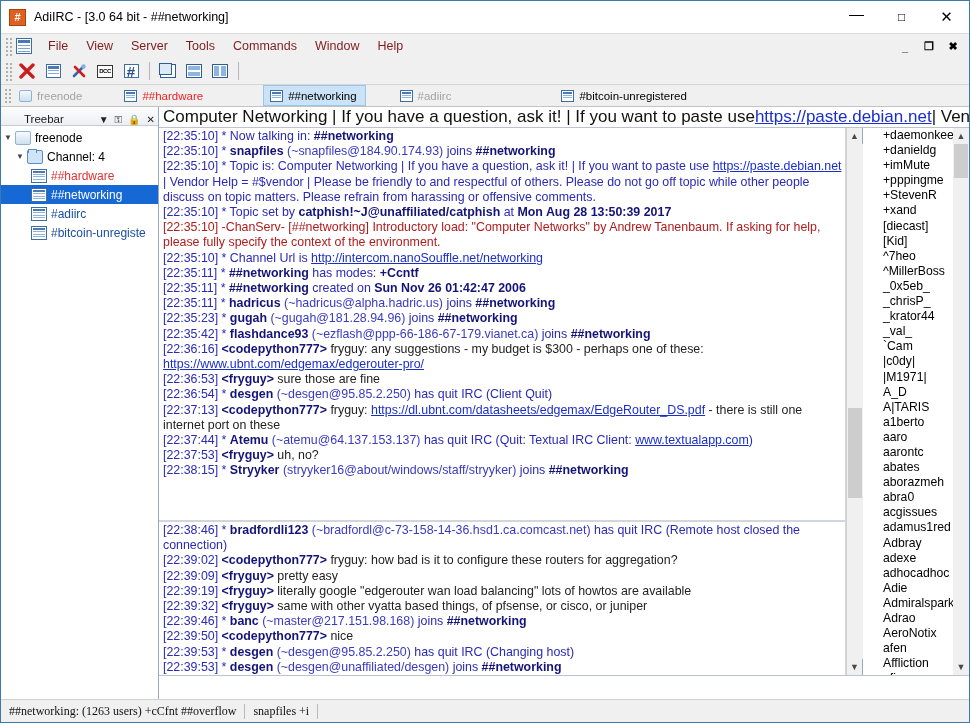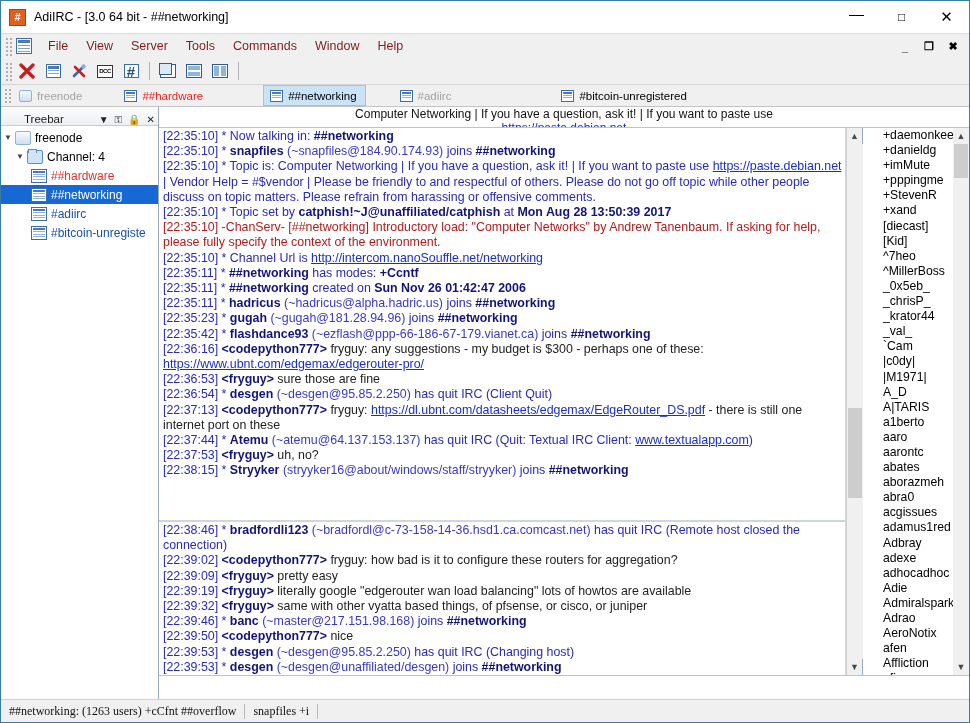--- a/index.html
+++ b/index.html
@@ -210,23 +210,23 @@
   .tcol-black { color:#000; }
   .ind-1 { padding-left: 12px; }
   .ind-2 { padding-left: 30px; }
 
   
   .main { flex:1; display:flex; flex-direction:column; min-width:0; background:#fff; }
   .topicbar {
     height: 21px; min-height:21px;
     background:#fff; border-bottom:1px solid #b9c4cf;
     display:flex; align-items:center;
-    font-size:12px; color:#111;
+    font-size:17px; color:#111;
     padding: 0 4px;
-    white-space: nowrap; overflow:hidden;flex-direction:column;
+    white-space: nowrap; overflow:hidden;
   }
   .topicbar a { color:#1a2ecc; text-decoration: underline; }
 
   .panes { flex:1; display:flex; min-height:0; }
   .chatcol { flex:1; display:flex; flex-direction:column; min-width:0; }
 
   .chatpane {
     background:#fff; overflow:hidden;
     position:relative;
     font-family: "Liberation Sans", sans-serif;

